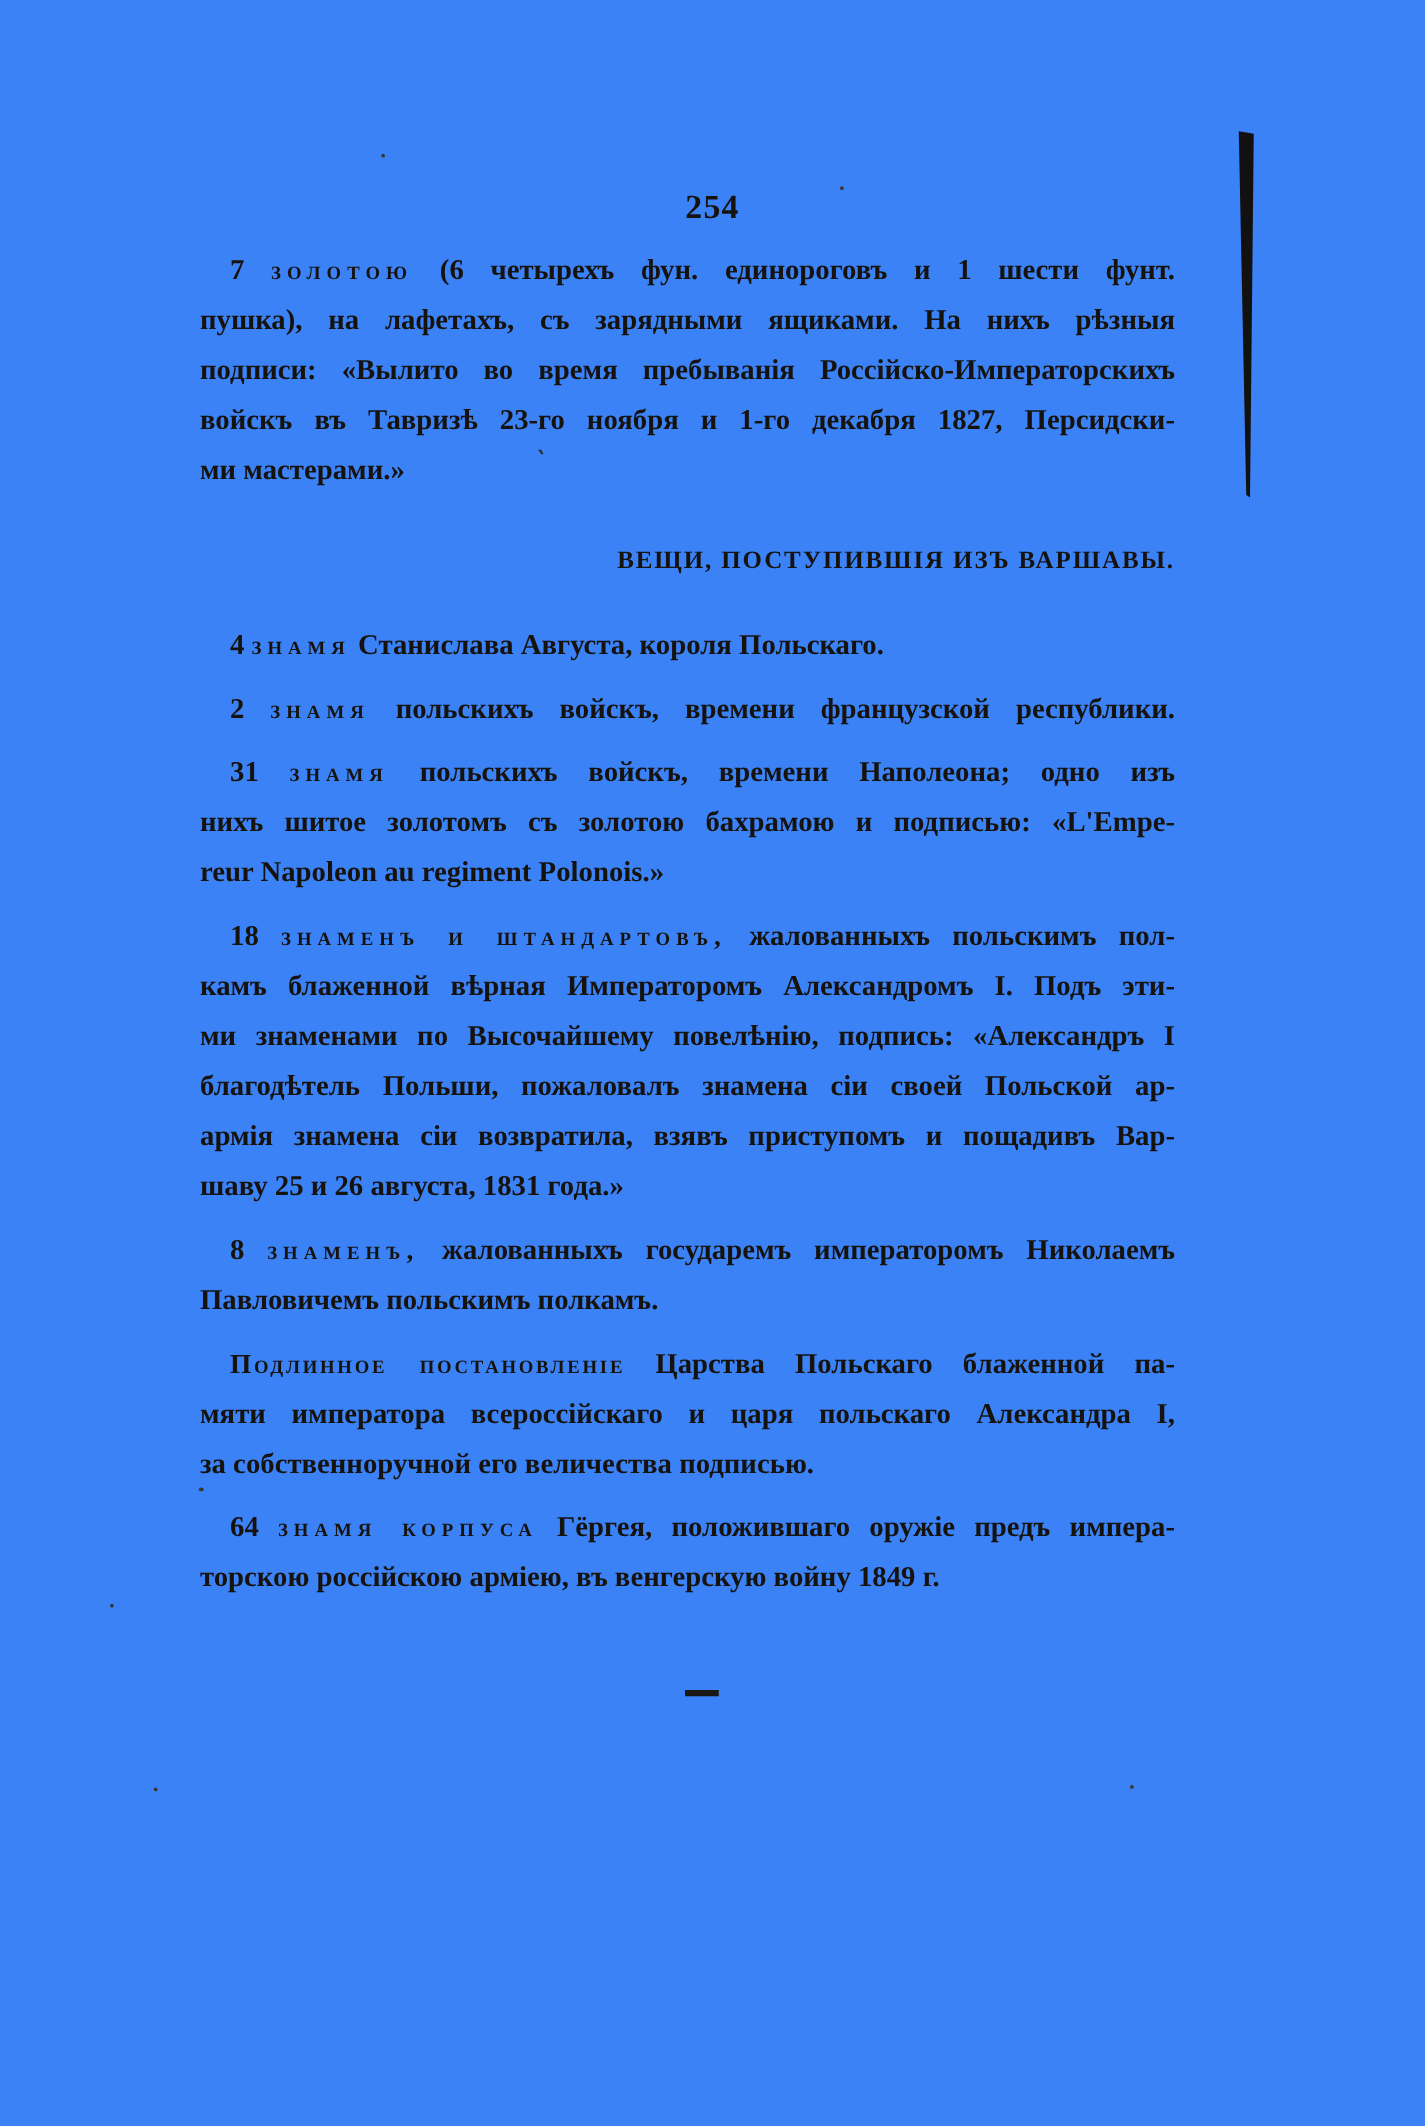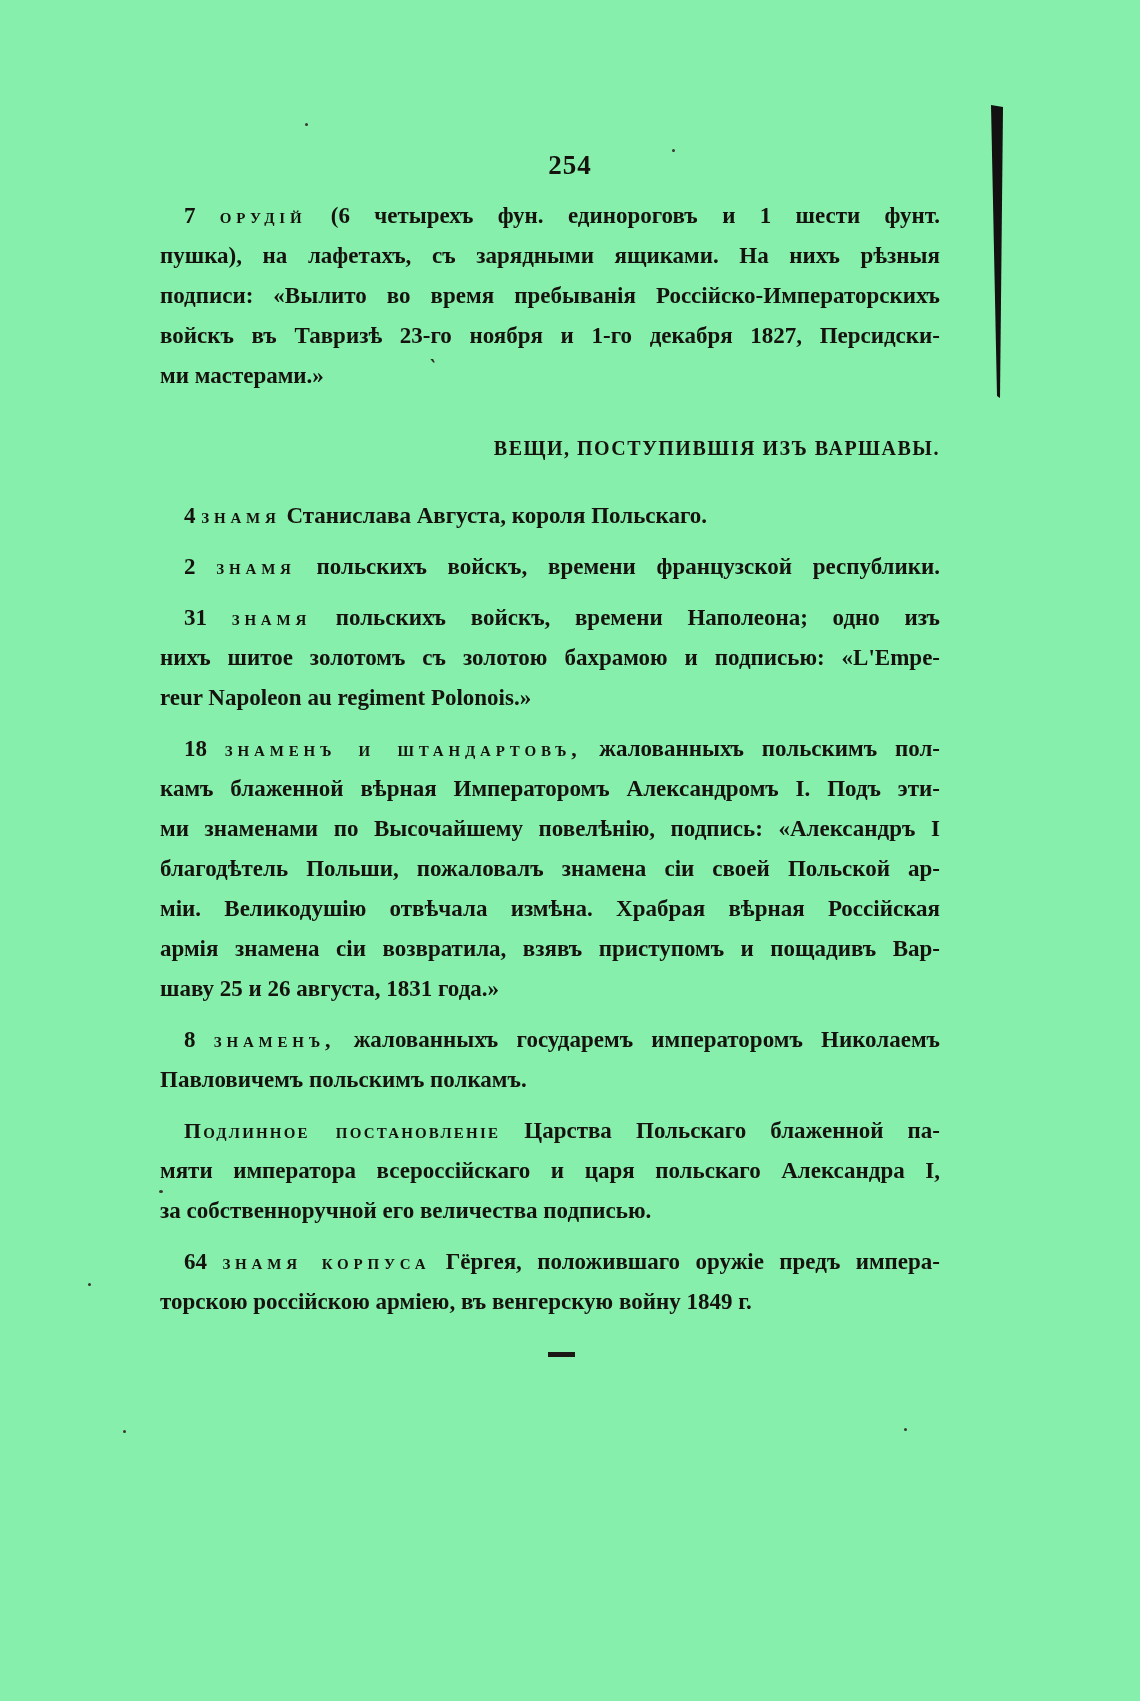--- a/index.html
+++ b/index.html
@@ -1,20 +1,20 @@
 <!DOCTYPE html>
 <html lang="ru"><head>
 <meta charset="utf-8">
 <style>
   html,body{margin:0;padding:0;background:#e8e6e1;}
   .page{
     position:relative;
     width:1140px;height:1701px;
     margin:0 auto;
-    background:#86efac;
+    background:#3b82f6;
     color:#16130f;
     font-family:"Liberation Serif","DejaVu Serif",serif;
     font-weight:700;
     overflow:hidden;
   }
   .pageno{
     position:absolute;top:150px;left:0;width:1140px;
     text-align:center;
     font-size:27px;letter-spacing:1px;
   }
@@ -55,21 +55,21 @@
 </head>
 <body>
 
 <div class="page">
 
   <div class="pageno">254</div>
 
   <div class="content">
     <div id="intro-paragraphs">
         <div class="para">
-          <div class="ln ind"><span>7 </span><span class="sp">орудій</span><span> (6 четырехъ фун. единороговъ и 1 шести фунт.</span></div>
+          <div class="ln ind"><span>7 </span><span class="sp">золотою</span><span> (6 четырехъ фун. единороговъ и 1 шести фунт.</span></div>
           <div class="ln"><span>пушка), на лафетахъ, съ зарядными ящиками. На нихъ рѣзныя</span></div>
           <div class="ln"><span>подписи: «Вылито во время пребыванія Россійско-Императорскихъ</span></div>
           <div class="ln"><span>войскъ въ Тавризѣ 23-го ноября и 1-го декабря 1827, Персидски-</span></div>
           <div class="ln last"><span>ми мастерами.»</span></div>
         </div>
       </div>
     <div class="heading">ВЕЩИ, ПОСТУПИВШІЯ ИЗЪ ВАРШАВЫ.</div>
     <div id="list-paragraphs">
         <div class="para">
           <div class="ln ind last"><span>4 </span><span class="sp">знамя</span><span> Станислава Августа, короля Польскаго.</span></div>
@@ -80,21 +80,20 @@
         <div class="para">
           <div class="ln ind"><span>31 </span><span class="sp">знамя</span><span> польскихъ войскъ, времени Наполеона; одно изъ</span></div>
           <div class="ln"><span>нихъ шитое золотомъ съ золотою бахрамою и подписью: «L'Empe-</span></div>
           <div class="ln last"><span>reur Napoleon au regiment Polonois.»</span></div>
         </div>
         <div class="para">
           <div class="ln ind"><span>18 </span><span class="sp">знаменъ и штандартовъ,</span><span> жалованныхъ польскимъ пол-</span></div>
           <div class="ln"><span>камъ блаженной вѣрная Императоромъ Александромъ I. Подъ эти-</span></div>
           <div class="ln"><span>ми знаменами по Высочайшему повелѣнію, подпись: «Александръ I</span></div>
           <div class="ln"><span>благодѣтель Польши, пожаловалъ знамена сіи своей Польской ар-</span></div>
-          <div class="ln"><span>міи. Великодушію отвѣчала измѣна. Храбрая вѣрная Россійская</span></div>
           <div class="ln"><span>армія знамена сіи возвратила, взявъ приступомъ и пощадивъ Вар-</span></div>
           <div class="ln last"><span>шаву 25 и 26 августа, 1831 года.»</span></div>
         </div>
         <div class="para">
           <div class="ln ind"><span>8 </span><span class="sp">знаменъ,</span><span> жалованныхъ государемъ императоромъ Николаемъ</span></div>
           <div class="ln last"><span>Павловичемъ польскимъ полкамъ.</span></div>
         </div>
         <div class="para">
           <div class="ln ind"><span class="sp tight">Подлинное постановленіе</span><span> Царства Польскаго блаженной па-</span></div>
           <div class="ln"><span>мяти императора всероссійскаго и царя польскаго Александра I,</span></div>

